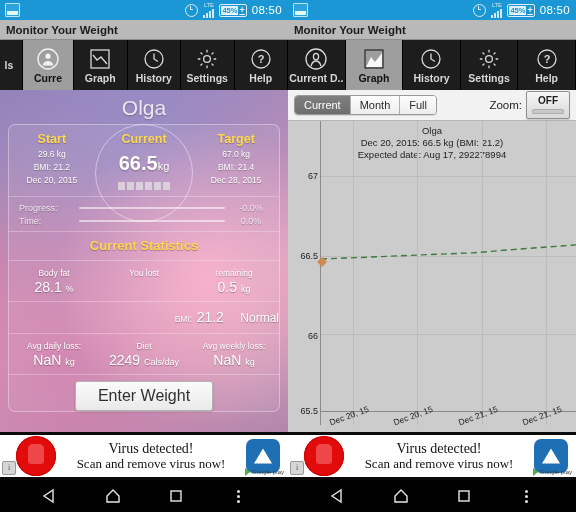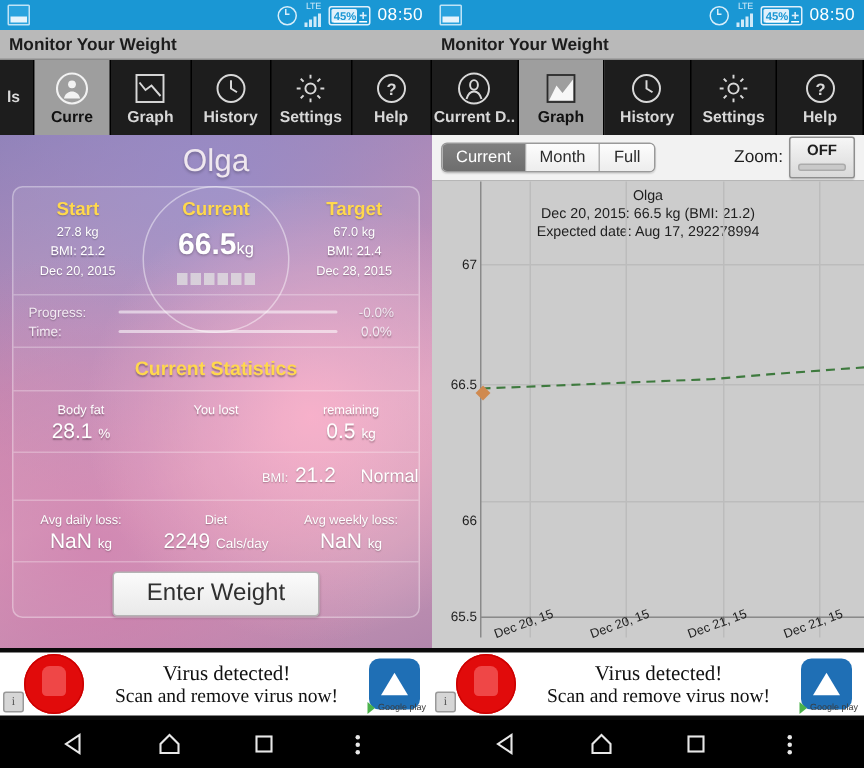--- a/index.html
+++ b/index.html
@@ -260,21 +260,21 @@
     </div>
 
     <div class="left-content">
       <div class="username">Olga</div>
 
       <div class="card">
 
         <div class="triple">
           <div class="col">
             <div class="hdr">Start</div>
-            <div class="sub">27.8 kg</div>
+            <div class="sub">29.6 kg</div>
             <div class="sub">BMI: 21.2</div>
             <div class="sub">Dec 20, 2015</div>
           </div>
           <div class="col center-col">
             <div class="ring"></div>
             <div class="hdr">Current</div>
             <div class="big">
               <span>66.5</span><small>kg</small>
             </div>
             <div class="blocks">
@@ -488,21 +488,21 @@
         </div>
 
         <div class="gridline-h" style="top:55px"></div>
         <div class="gridline-h" style="top:135px"></div>
         <div class="gridline-h" style="top:213px"></div>
         <div class="gridline-h" style="top:290px"></div>
 
         <div class="ylabels">
           <span class="ytick" style="top:55px">67</span>
           <span class="ytick" style="top:135px">66.5</span>
-          <span class="ytick" style="top:226px">66</span>
+          <span class="ytick" style="top:215px">66</span>
           <span class="ytick" style="top:290px">65.5</span>
         </div>
 
         <div class="axis-v"></div>
         <div class="axis-h" style="top:290px"></div>
 
         <div class="gridline-v" style="left:65px"></div>
         <div class="gridline-v" style="left:129px"></div>
         <div class="gridline-v" style="left:194px"></div>
         <div class="gridline-v" style="left:258px"></div>

